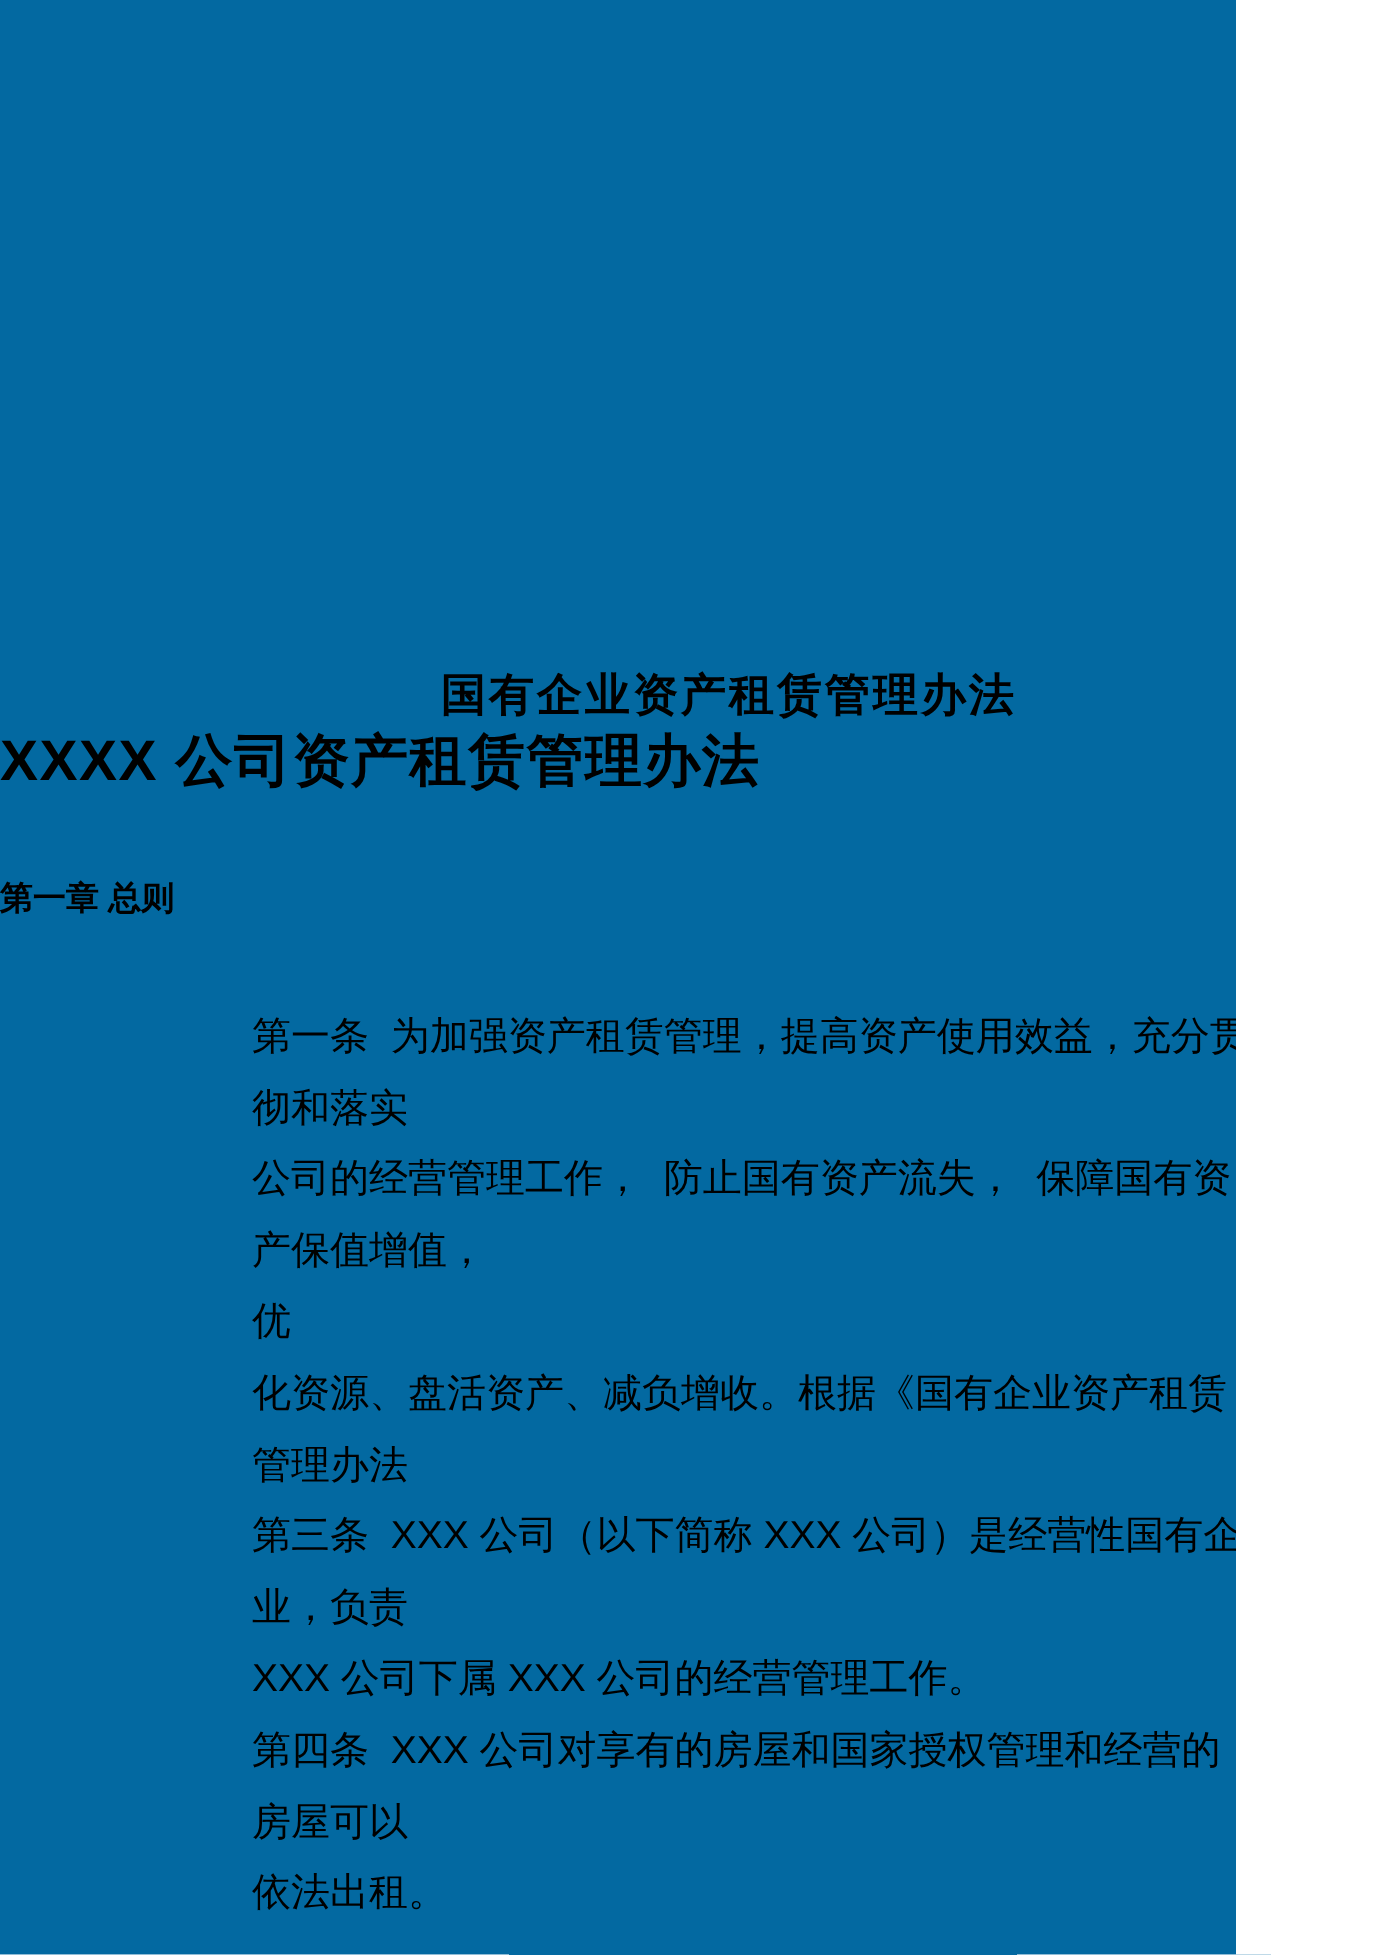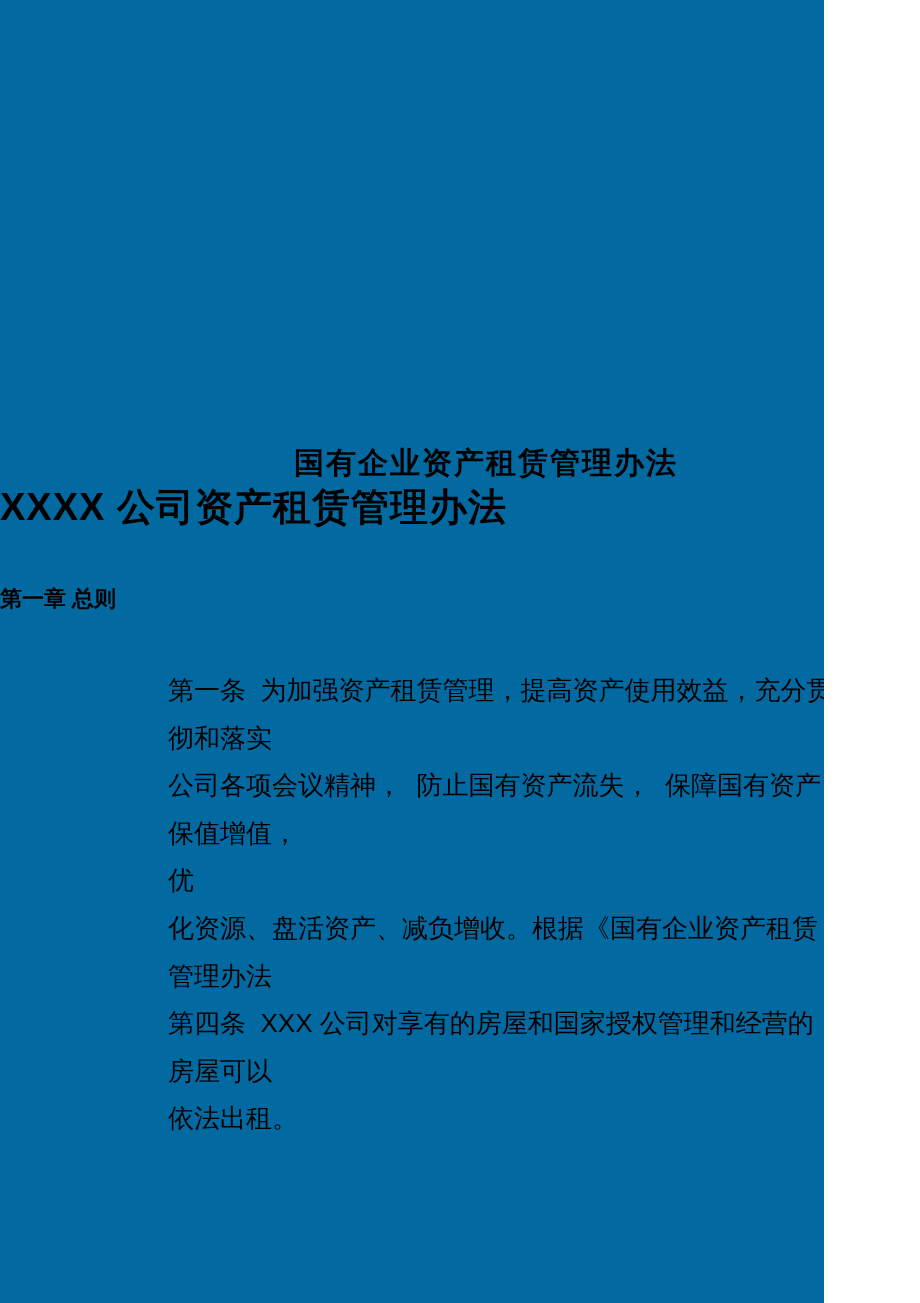--- a/index.html
+++ b/index.html
@@ -69,20 +69,22 @@
 <div class="page">
 
   <div class="doc-title-sub">国有企业资产租赁管理办法</div>
 
   <div class="doc-title-main">XXXX 公司资产租赁管理办法</div>
 
   <div class="chapter-heading">第一章 总则</div>
 
   <div class="doc-body">
       <div class="line">第一条  为加强资产租赁管理，提高资产使用效益，充分贯彻和落实</div>
-      <div class="line">公司各项会议精神，  防止国有资产流失，  保障国有资产保值增值，</div>
+      <div class="line">公司的经营管理工作，  防止国有资产流失，  保障国有资产保值增值，</div>
       <div class="line">优</div>
       <div class="line">化资源、盘活资产、减负增收。根据《国有企业资产租赁管理办法</div>
+      <div class="line">第三条  XXX 公司（以下简称 XXX 公司）是经营性国有企业，负责</div>
+      <div class="line">XXX 公司下属 XXX 公司的经营管理工作。</div>
       <div class="line">第四条  XXX 公司对享有的房屋和国家授权管理和经营的房屋可以</div>
       <div class="line">依法出租。</div>
     </div>
 
 </div>
 
 </body></html>

